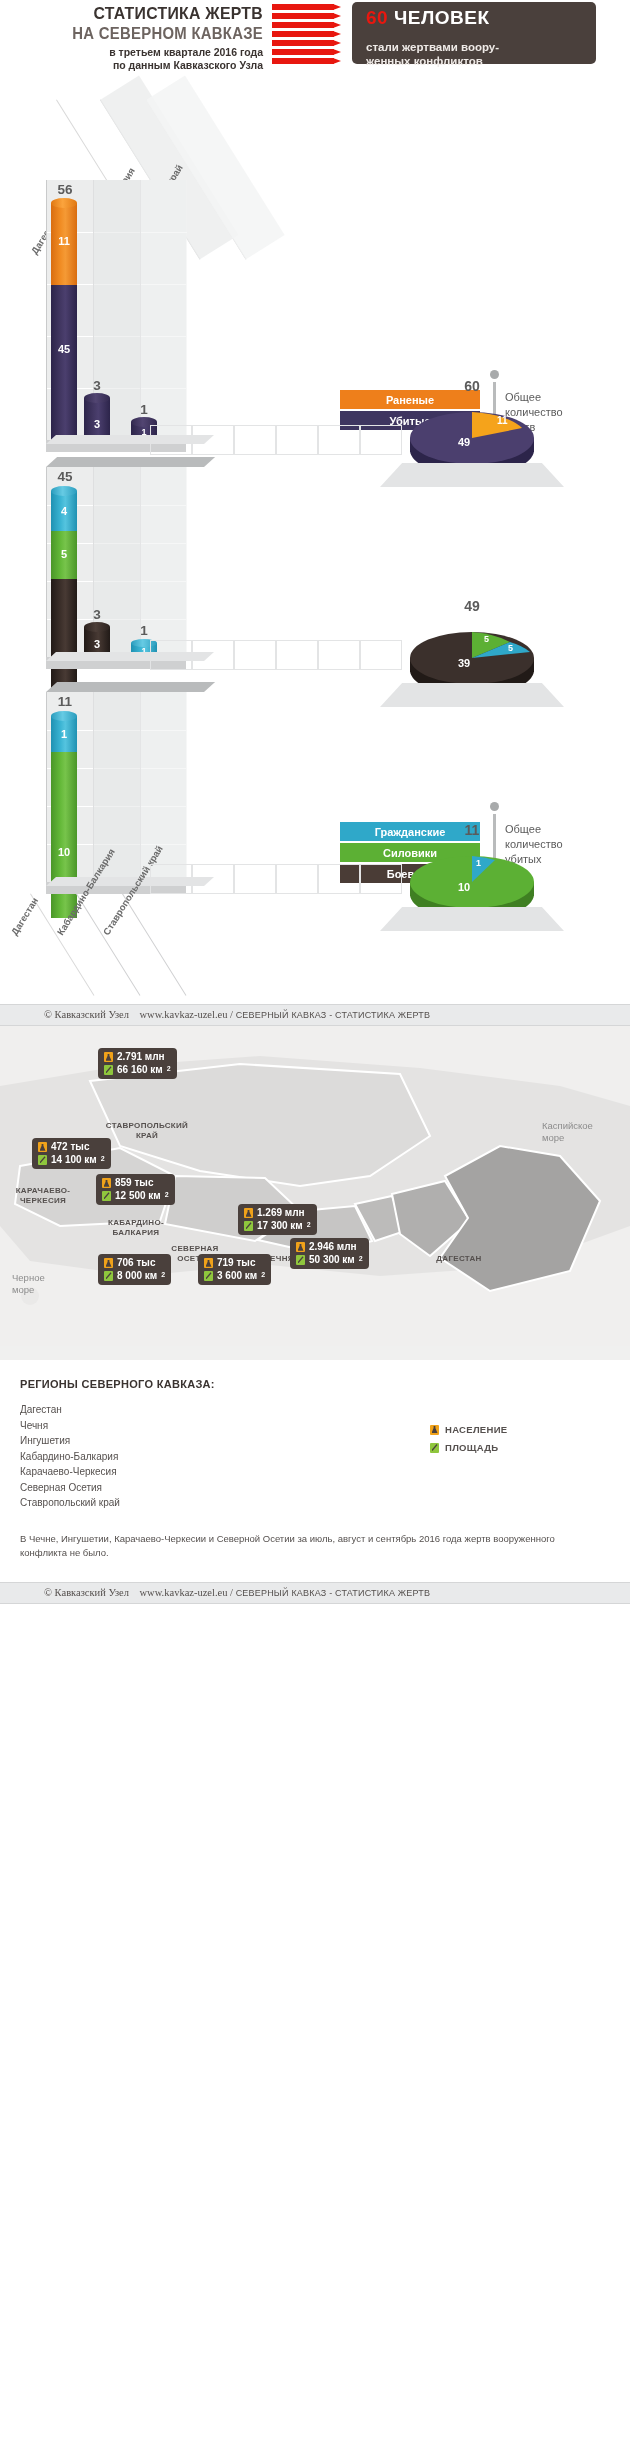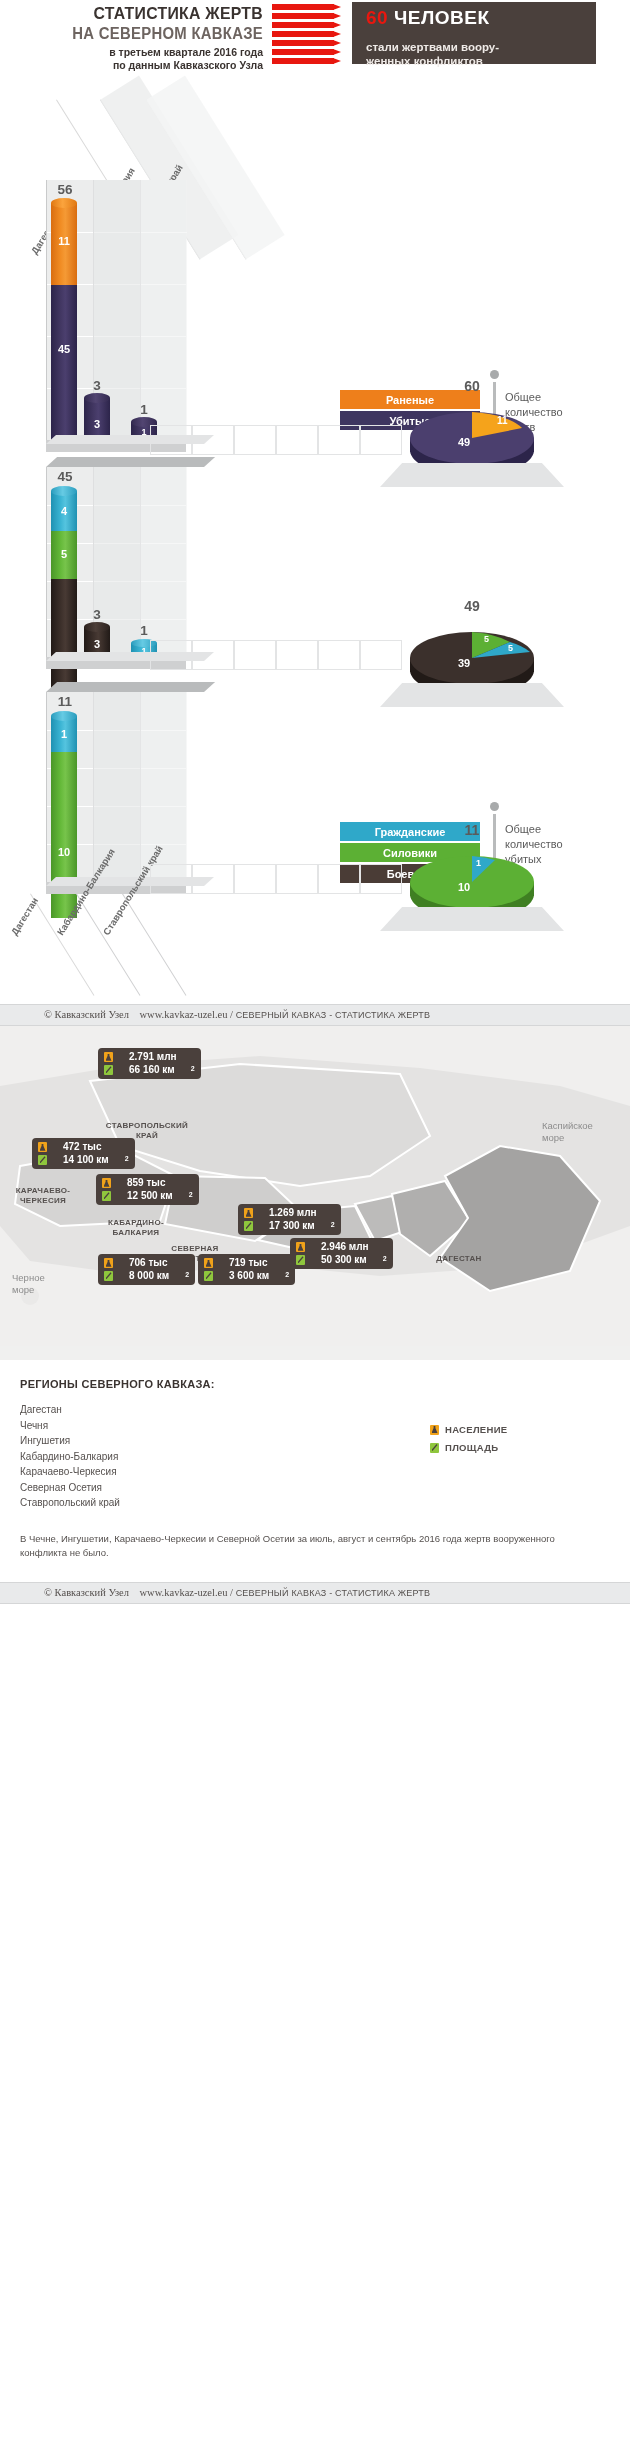--- a/index.html
+++ b/index.html
@@ -22,21 +22,21 @@
             transform:scaleX(.93); transform-origin:right center;}
   .hdr-l3 { font-size:10.5px; font-weight:bold; color:#3a3330; margin-top:3px; }
   .hdr-l4 { font-size:10.5px; font-weight:bold; color:#3a3330; margin-top:1px; }
 
   .bullets { position:absolute; left:272px; top:4px; width:70px; height:64px; }
   .bullet { position:absolute; left:0; width:62px; height:6px; background:#e8170f; }
   .bullet:after { content:""; position:absolute; right:-7px; top:0; width:0;height:0;
                   border-top:3px solid transparent;border-bottom:3px solid transparent;border-left:8px solid #e8170f;}
 
   .hdr-box { position:absolute; left:352px; top:2px; width:244px; height:62px;
-             background:#4a403c; border-radius:0; padding:5px 10px 0 14px; }
+             background:#4a403c; border-radius:5px; padding:5px 10px 0 14px; }
   .hdr-big { font-size:19px; font-weight:bold; color:#fff; letter-spacing:.5px; }
   .hdr-big .num { color:#e8170f; }
   .hdr-sub { font-size:11.5px; font-weight:bold; color:#efeae7; line-height:1.25; margin-top:11px; }
 
   
   .chart-block { position:absolute; left:0; width:630px; }
 
   
   .col-head { position:absolute; transform-origin: left bottom;
               transform: rotate(-58deg); font-size:9.5px; font-weight:bold; color:#6b6b6b;
@@ -83,21 +83,21 @@
   .footbar .txt { position:absolute; left:44px; top:4px; font-size:10.5px; color:#55504e;
                   font-family:"Liberation Serif", serif; }
   .footbar .txt .small { font-size:9px; font-family:"Liberation Sans", sans-serif; letter-spacing:.2px; }
 
   
   .map { position:absolute; left:0; width:630px; background:#f0f0ef; overflow:hidden; }
   .sea-label { position:absolute; font-size:9.5px; color:#8d8d8d; line-height:1.25; }
   .region-label { position:absolute; font-size:8px; font-weight:bold; color:#55504e;
                   letter-spacing:.3px; line-height:1.25; text-align:center; }
   .callout { position:absolute; background:#4a403c; border-radius:4px; padding:3px 6px; }
-  .callout .row { display:flex; align-items:center; gap:16px; color:#fff;
+  .callout .row { display:flex; align-items:center; gap:4px; color:#fff;
                   font-size:10px; font-weight:bold; white-space:nowrap; line-height:1.25; }
   .ico { width:9px; height:10px; border-radius:1px; display:inline-block; position:relative;
          flex:0 0 auto; }
   .ico.pop { background:#f0a21a; }
   .ico.area { background:#8fc63d; }
   .ico:after { content:""; position:absolute; inset:1.5px; }
   .ico.pop:after { background:#4a403c; clip-path:polygon(35% 0,65% 0,65% 28%,100% 100%,0 100%,35% 28%); }
   .ico.area:after { background:#4a403c; clip-path:polygon(0 85%,85% 0,100% 15%,15% 100%); }
   .sup { font-size:7px; vertical-align:super; }
 

